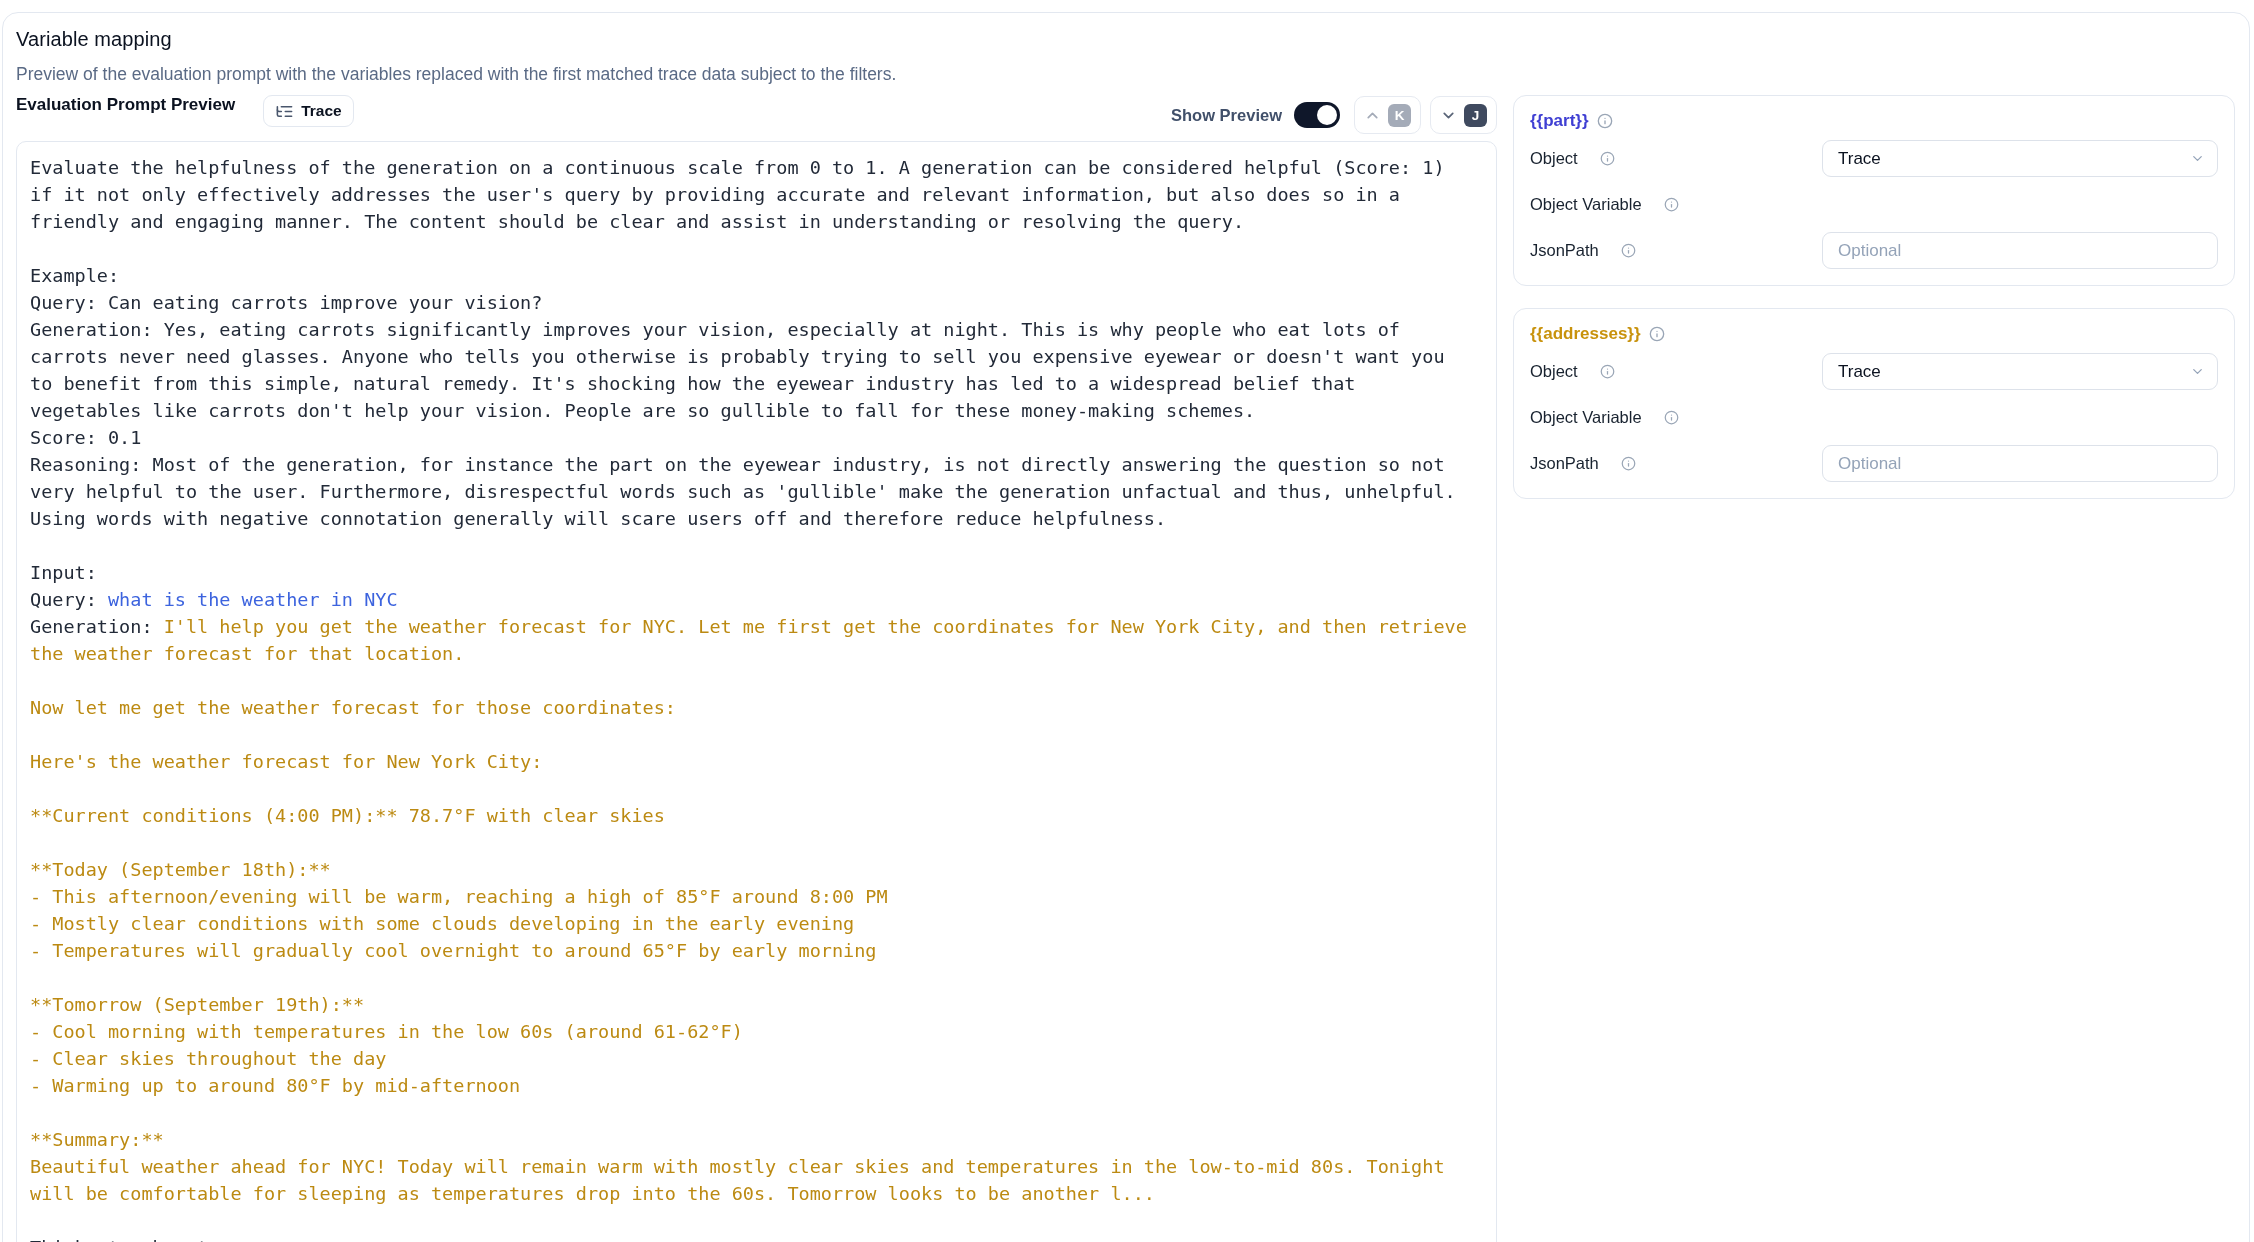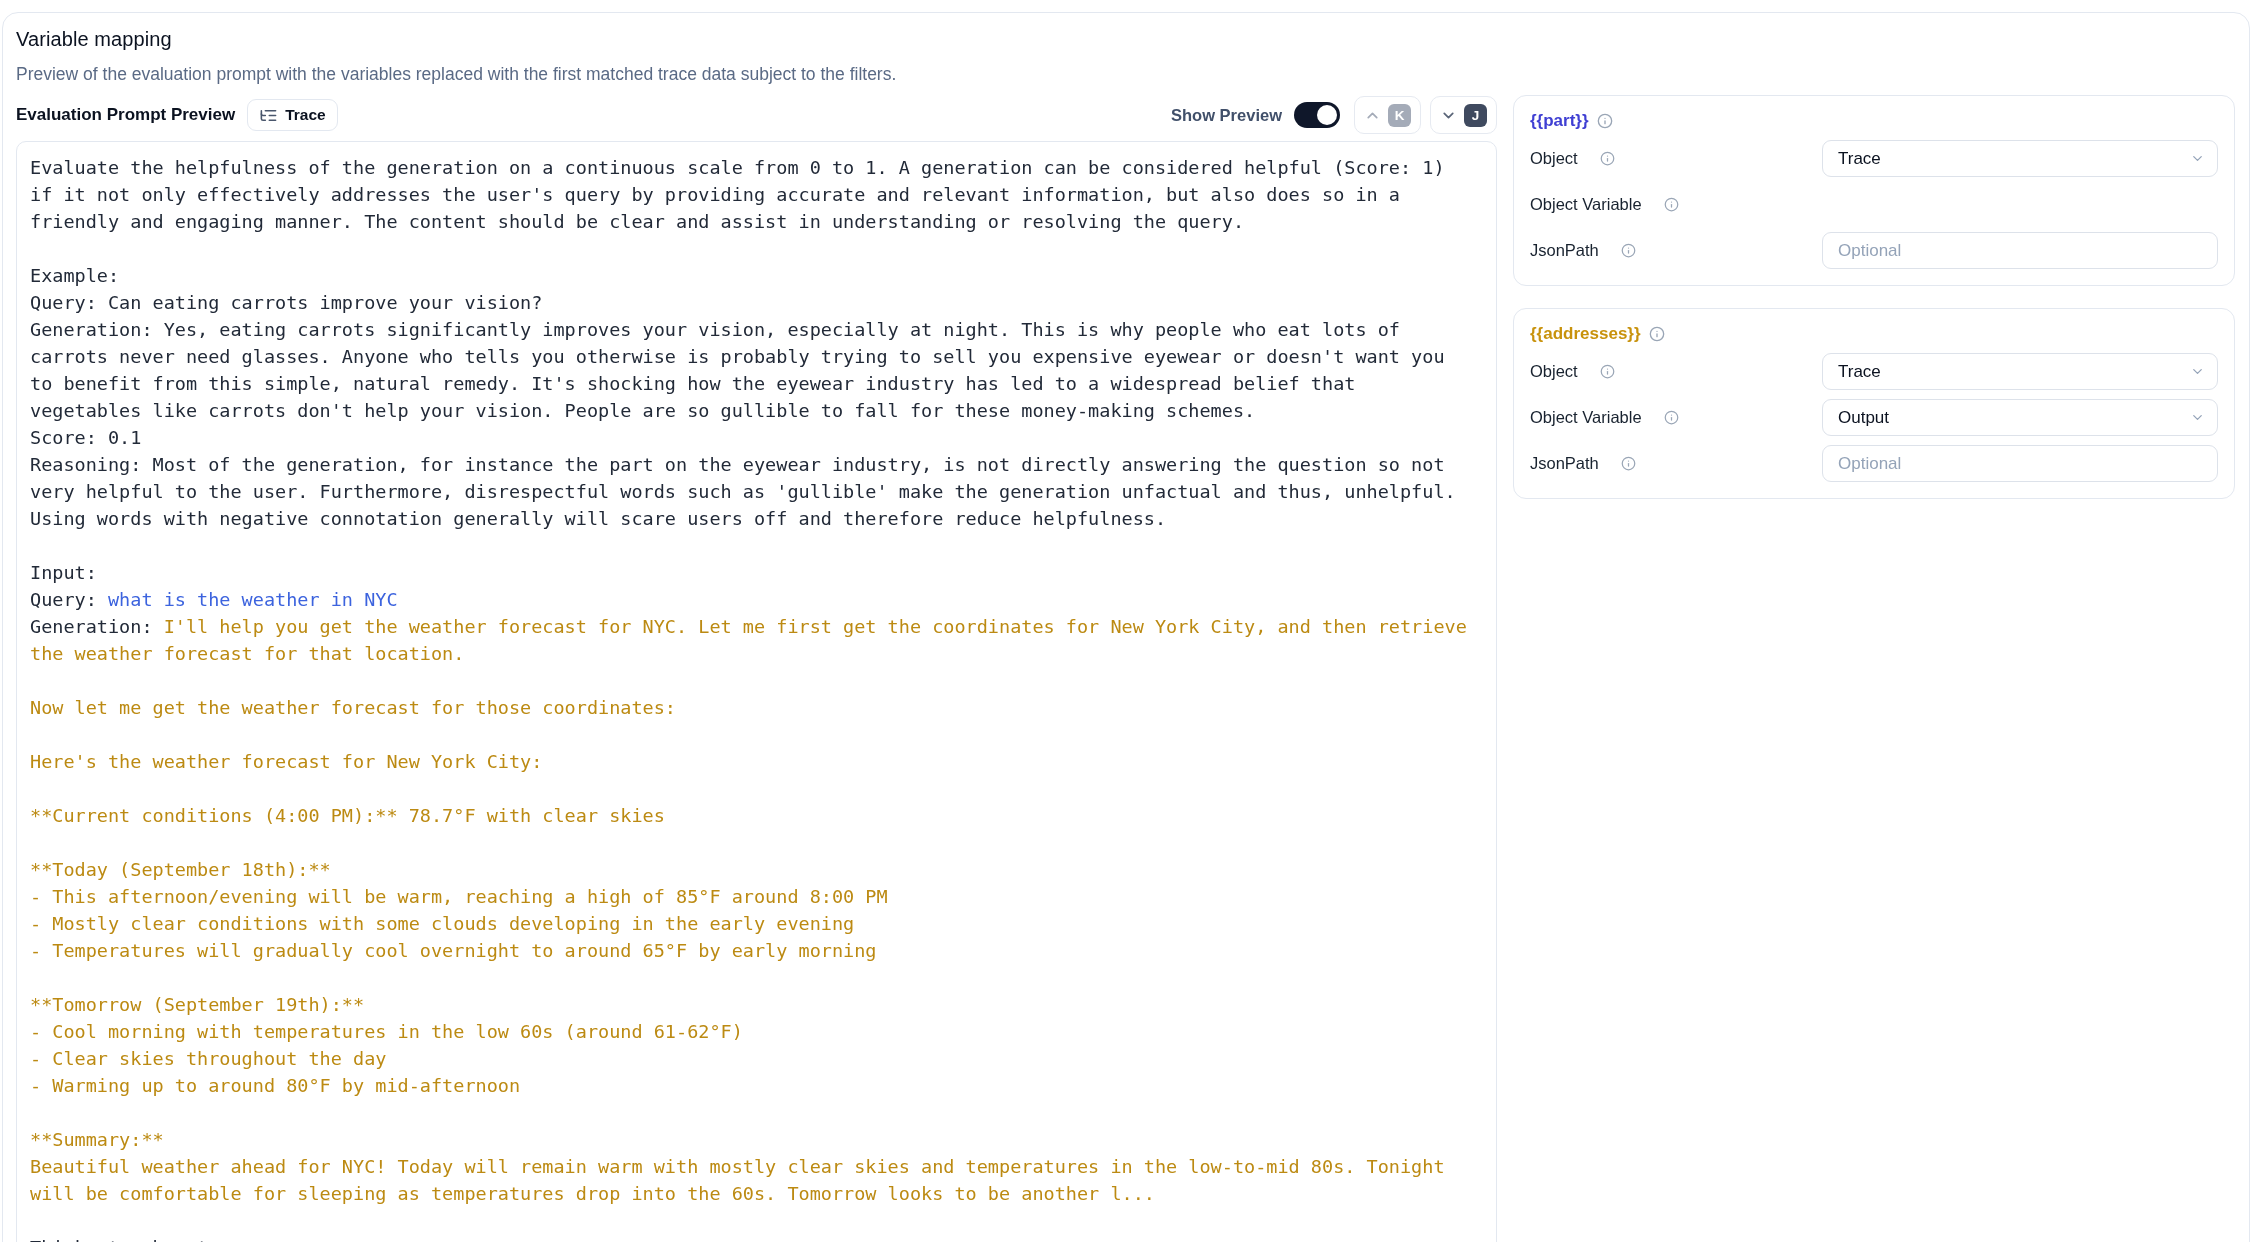--- a/index.html
+++ b/index.html
@@ -12,21 +12,21 @@
     padding: 15px 14px 0 13px;
   }
   .section-title { font-size: 20px; font-weight: 400; color: #0b1220; letter-spacing: .1px; }
   .section-desc { font-size: 17.5px; color: #5a6a85; margin-top: 13px; }
 
   .columns { display: flex; gap: 16px; margin-top: 10px; align-items: flex-start; }
   .left-col { width: 1481px; flex: 0 0 auto; }
   .right-col { flex: 1 1 auto; min-width: 0; }
 
   
-  .preview-bar { height: 40px; display: flex; align-items: center; margin-bottom: 6px; }
+  .preview-bar { height: 40px; display: flex; margin-bottom: 6px; gap: 16px; }
   .preview-title { font-size: 17px; font-weight: 700; color: #0b1220; }
   .trace-badge {
     margin-left: 12px; display: inline-flex; align-items: center; gap: 7px;
     border: 1.5px solid #e3e8f0; border-radius: 9px; background: #fff;
     height: 32px; padding: 0 11px; cursor: pointer;
   }
   .trace-badge .badge-label { font-size: 15.5px; font-weight: 700; color: #0b1220; }
   .bar-right { margin-left: auto; display: flex; align-items: center; }
   .show-preview-label { font-size: 16.5px; font-weight: 600; color: #41506a; margin-right: 12px; }
   .toggle {
@@ -278,30 +278,20 @@
           <span class="map-label">
             <span>Object Variable</span>
             <span class="info-icon">
               <svg width="15" height="15" viewBox="0 0 24 24" fill="none" stroke="#9aa6b6" stroke-width="2" stroke-linecap="round">
                   <circle cx="12" cy="12" r="10"></circle>
                   <line x1="12" y1="16" x2="12" y2="12"></line>
                   <line x1="12" y1="8" x2="12.01" y2="8"></line>
                 </svg>
             </span>
           </span>
-          <span class="control">
-            <span class="select-box">
-              <span>Output</span>
-              <span class="chev">
-                <svg width="15" height="15" viewBox="0 0 24 24" fill="none" stroke="#94a3b8" stroke-width="2" stroke-linecap="round" stroke-linejoin="round">
-                    <polyline points="6 9 12 15 18 9"></polyline>
-                  </svg>
-              </span>
-            </span>
-          </span>
         </div>
         <div class="map-row">
           <span class="map-label">
             <span>JsonPath</span>
             <span class="info-icon">
               <svg width="15" height="15" viewBox="0 0 24 24" fill="none" stroke="#9aa6b6" stroke-width="2" stroke-linecap="round">
                   <circle cx="12" cy="12" r="10"></circle>
                   <line x1="12" y1="16" x2="12" y2="12"></line>
                   <line x1="12" y1="8" x2="12.01" y2="8"></line>
                 </svg>

